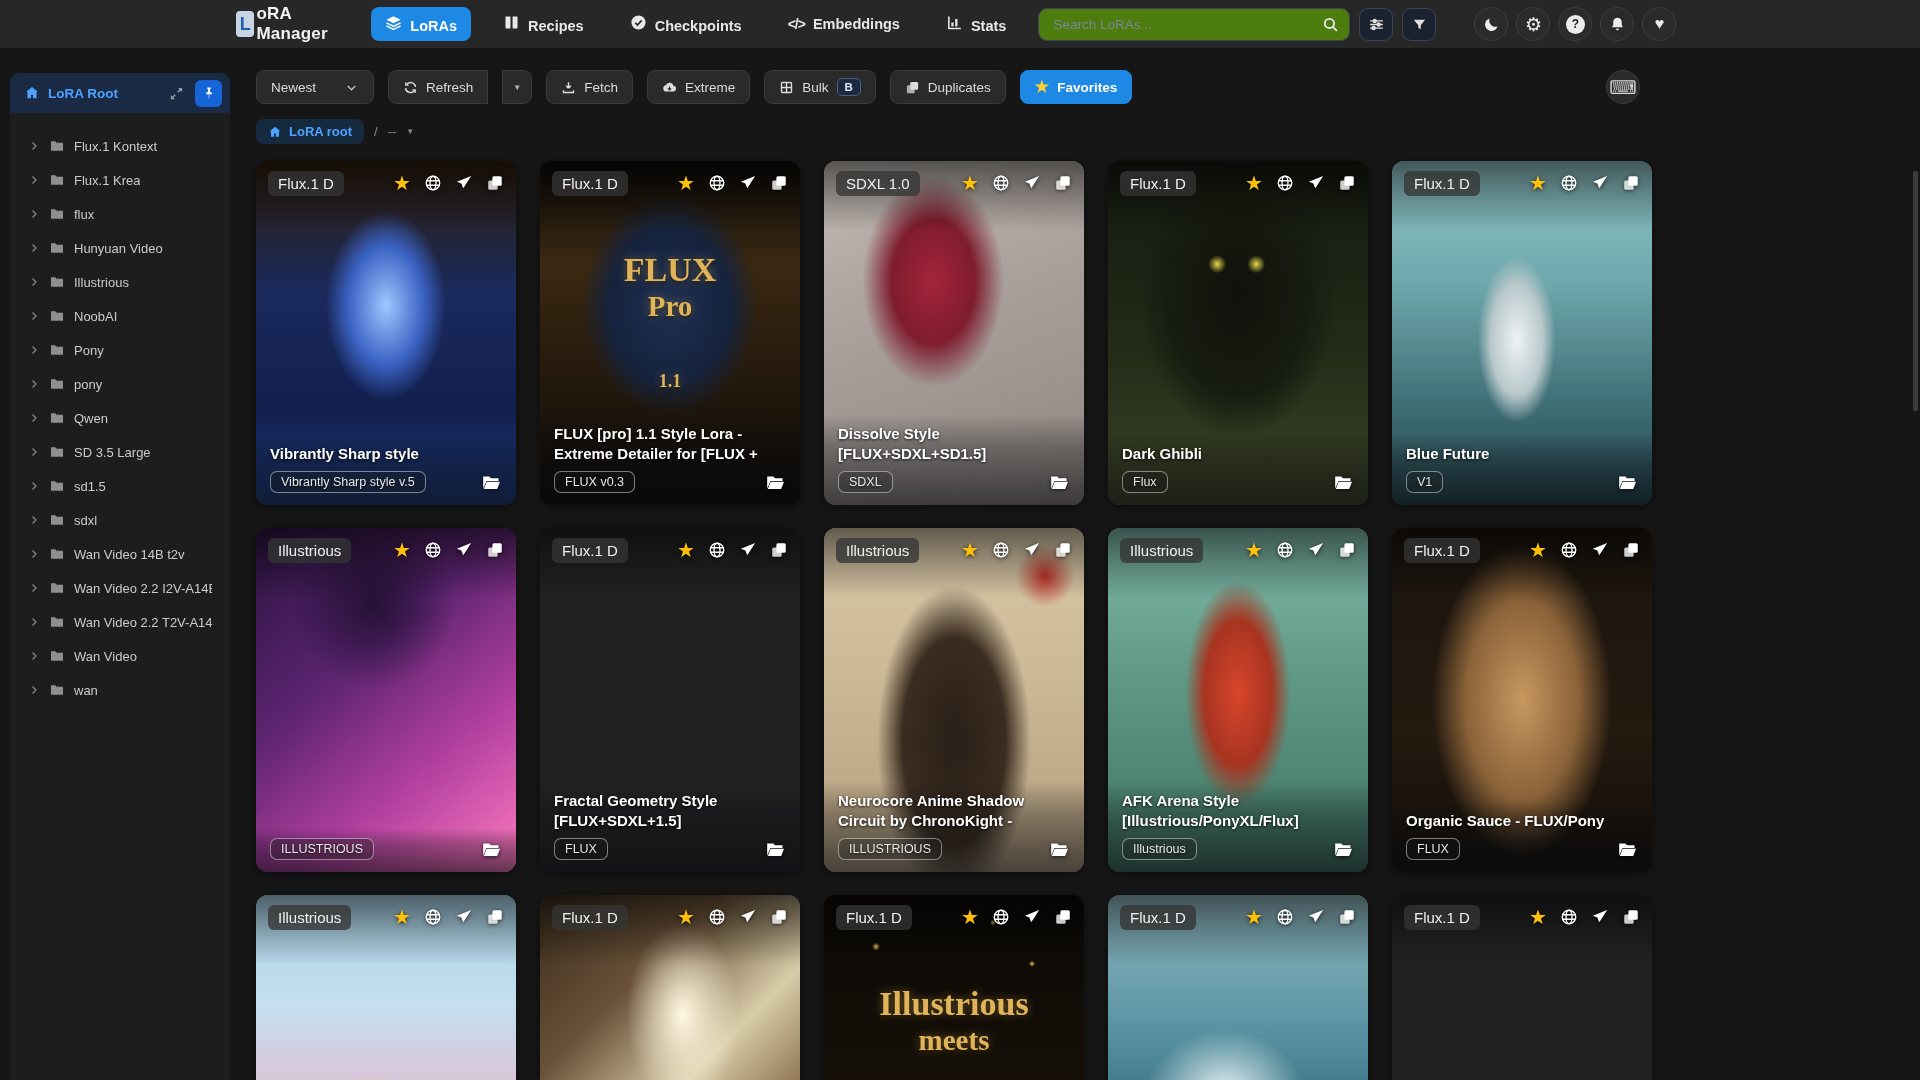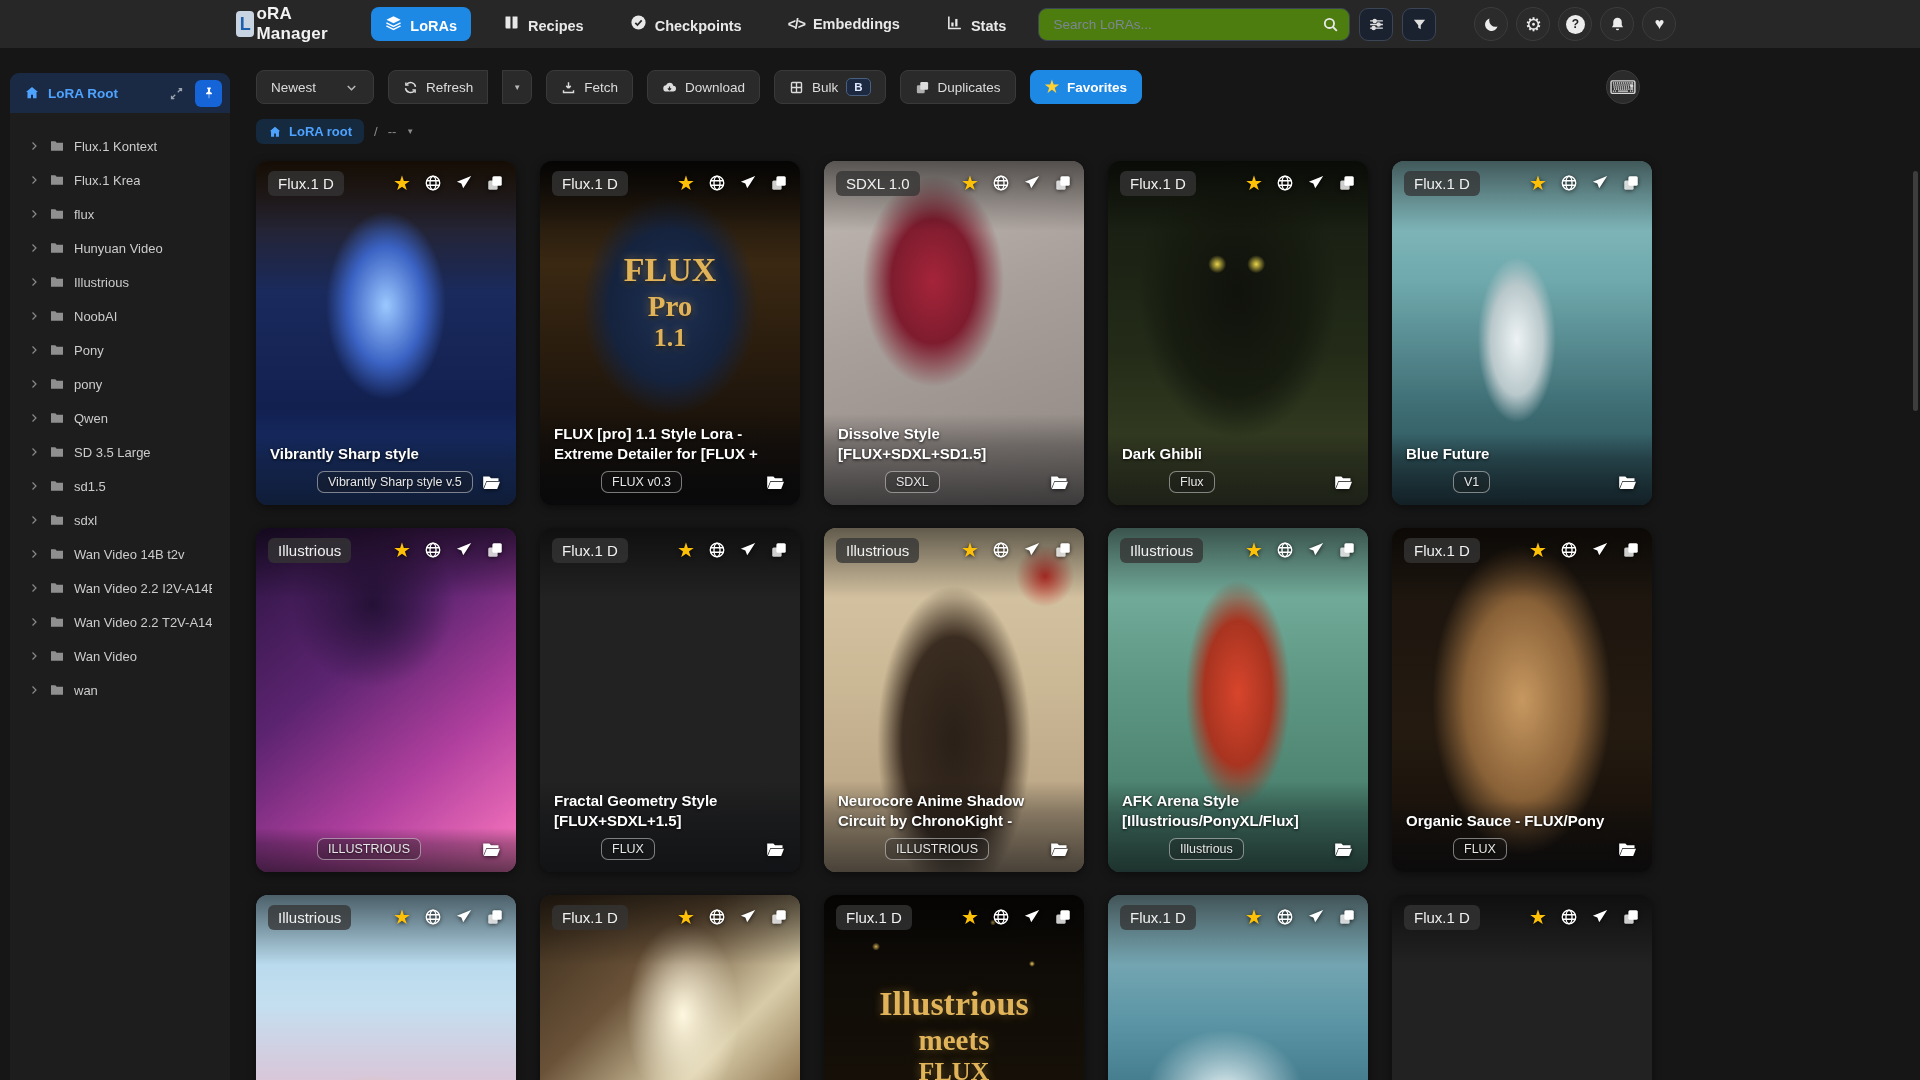--- a/index.html
+++ b/index.html
@@ -92,32 +92,32 @@
   .model-badge { background:rgba(52,52,52,.78); border-radius:6px; padding:4px 10px;
                  font-size:15px; color:#f0f0f0; }
   .card-actions { margin-left:auto; display:flex; align-items:center; gap:13px; padding-top:2px; }
   .card-actions .aicon { color:#fff; display:flex; filter:drop-shadow(0 1px 2px rgba(0,0,0,.7)); cursor:pointer; }
   .card-actions svg { width:18px; height:18px; }
   .card-actions .star { font-size:20px; filter:drop-shadow(0 1px 2px rgba(0,0,0,.7)); cursor:pointer; }
   .card-footer { position:absolute; left:0; right:0; bottom:0; padding:10px 14px 12px;
                  background:linear-gradient(0deg, rgba(8,10,14,.62), rgba(8,10,14,.3) 65%, rgba(0,0,0,0)); }
   .card-title { font-size:15px; font-weight:700; color:#fff; line-height:1.3;
                 text-shadow:0 1px 3px rgba(0,0,0,.85); margin-bottom:8px; }
-  .card-foot-row { display:flex; align-items:flex-end;margin-left:47px; }
+  .card-foot-row { display:flex; align-items:flex-end; }
   .version-badge { border:1px solid rgba(255,255,255,.45); background:rgba(25,25,25,.3);
                    border-radius:7px; padding:3px 10px; font-size:12.5px; color:#e6e6e6;
                    text-shadow:0 1px 2px rgba(0,0,0,.6); }
   .folder-open { margin-left:auto; color:#fff; display:flex;
                  filter:drop-shadow(0 1px 2px rgba(0,0,0,.7)); cursor:pointer; }
   .folder-open svg { width:21px; height:21px; }
   .image-text { position:absolute; left:0; right:0; top:26%; text-align:center;
                 font-family:"Liberation Serif", serif; color:#e2b45a; font-weight:700;
                 text-shadow:0 0 10px rgba(240,190,90,.45), 0 2px 4px rgba(0,0,0,.8); }
   .image-text div { line-height:1.15; }
-  .it-0 { font-size:34px; } .it-1 { font-size:29px; } .it-2 { font-size:26px; }
+  .it-0 { font-size:34px; } .it-1 { font-size:29px; } .it-2 { font-size:18px;margin-top:48px; }
 
   .scroll-thumb { position:absolute; right:2px; top:171px; width:5px; height:240px;
                   background:#3d3d3d; border-radius:3px; }
 </style>
 </head>
 <body>
 
 <div class="navbar">
   <div class="logo">
     <div class="logo-square">L</div>
@@ -493,21 +493,21 @@
         </span>
       <span>Fetch</span>
     </div>
     <div class="tb-btn">
       <span style="display:flex;">
           <svg viewBox="0 0 24 24" width="17" height="17" fill="currentColor">
             <path d="M7 18.5a5 5 0 0 1-.6-9.96A6 6 0 0 1 18 9.2a4.6 4.6 0 0 1-.5 9.3H7z"></path>
             <path d="M12 10.5v5.5m0 0 2.6-2.6M12 16l-2.6-2.6" stroke="#2a2a2a" stroke-width="1.8" fill="none"></path>
           </svg>
         </span>
-      <span>Download</span>
+      <span>Extreme</span>
     </div>
     <div class="tb-btn">
       <span style="display:flex;">
           <svg viewBox="0 0 24 24" width="15" height="15" fill="none" stroke="currentColor" stroke-width="2.2">
             <rect x="4" y="4" width="16" height="16" rx="1.5"></rect>
             <path d="M12 4v16M4 12h16"></path>
           </svg>
         </span>
       <span>Bulk</span>
       <span class="shortcut-badge">B</span>

